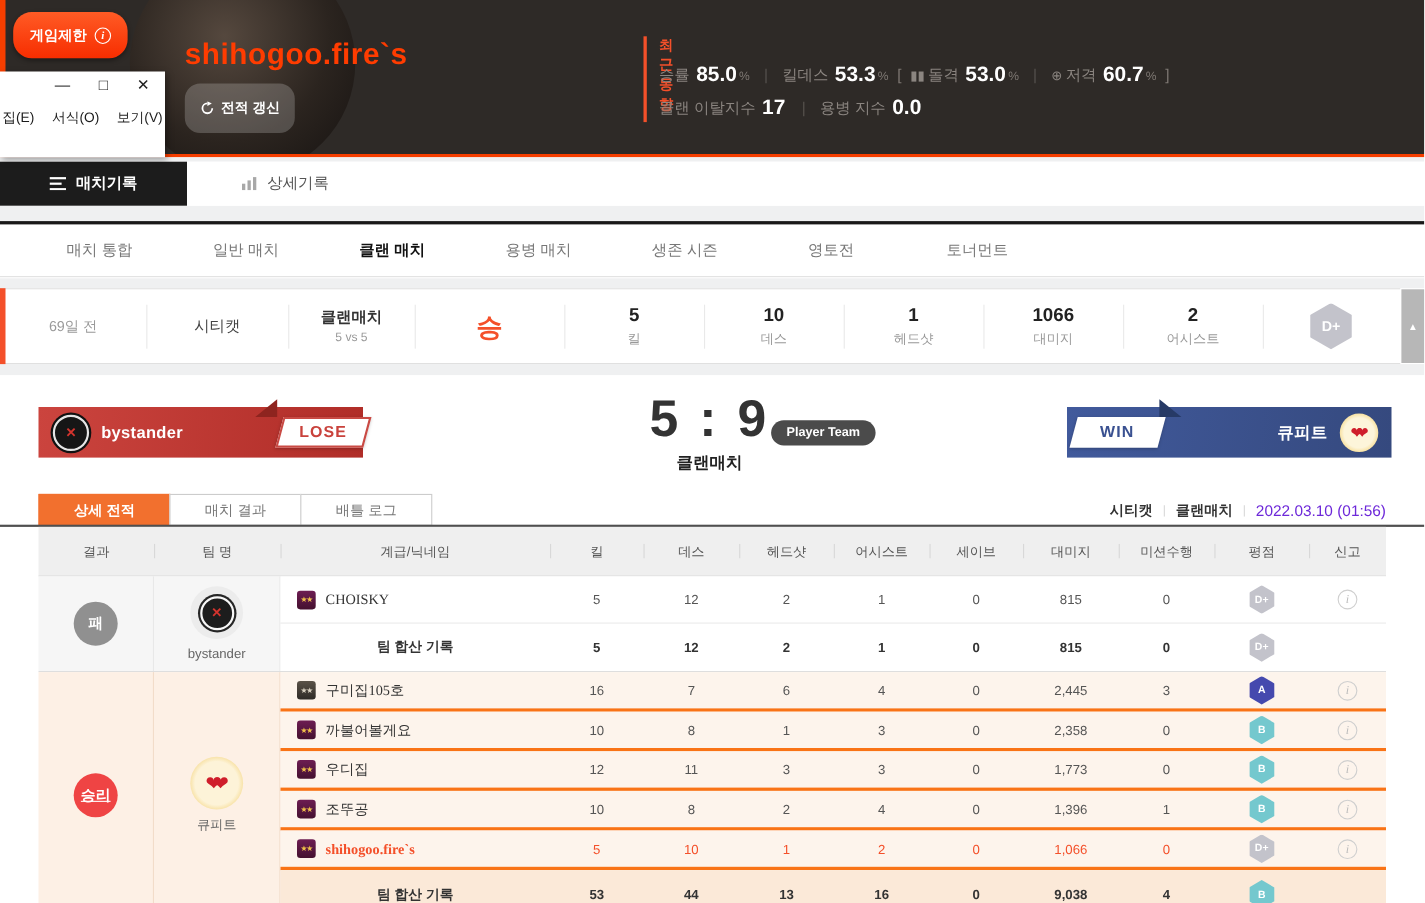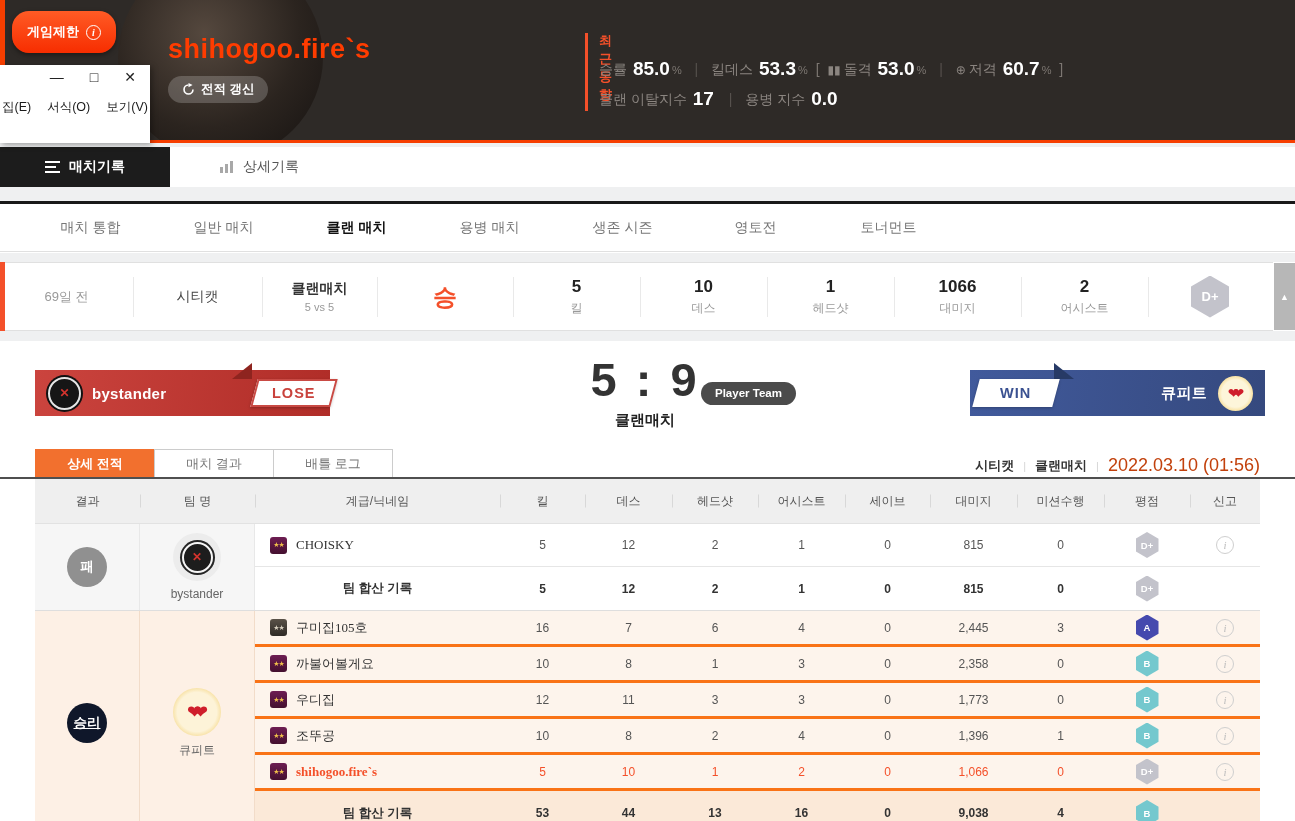--- a/index.html
+++ b/index.html
@@ -26,21 +26,21 @@
   .overlay-window { position:absolute; left:0; top:65px; width:150px; height:78px; background:#fff;
     z-index:5; box-shadow:2px 2px 6px rgba(0,0,0,.35); }
   .win-controls { position:absolute; left:0; top:4px; width:150px; display:flex;
     justify-content:flex-end; gap:26px; padding-right:14px; color:#222; font-size:14px; }
   .win-controls span { cursor:default; }
   .win-menus { position:absolute; left:2px; top:34px; display:flex; gap:16px;
     color:#1b1b1b; font-size:12.5px; }
 
   .player-title { position:absolute; left:168px; top:34px; color:#ff3c00;
     font-size:27px; font-weight:bold; letter-spacing:.5px; z-index:2; }
-  .refresh-btn { position:absolute; left:168px; top:76px; height:27px; padding:0 14px;
+  .refresh-btn { position:absolute; left:168px; top:76px; height:45px; padding:0 14px;
     background:rgba(255,255,255,.20); border:none; border-radius:14px; color:#fff;
     font-size:12.5px; font-weight:bold; display:flex; align-items:center; gap:6px; z-index:2;
     font-family:"Liberation Sans",sans-serif; }
 
   .trend { position:absolute; left:585px; top:30px; z-index:2; }
   .trend-bar { position:absolute; left:0; top:3px; width:3px; height:78px; background:#f4502a; }
   .trend-title { position:absolute; left:14px; top:2px; color:#f4502a; font-size:13px; font-weight:bold; }
   .trend-line1 { position:absolute; left:14px; top:28px; width:650px; white-space:nowrap;
     color:#8b8580; font-size:14px; }
   .trend-line2 { position:absolute; left:14px; top:58px; width:650px; white-space:nowrap;
@@ -142,41 +142,41 @@
   
   .detail-tabs { position:absolute; left:35px; top:449px; display:flex; }
   .dtab { width:120px; height:29px; background:#fff; border:1px solid #ccc; color:#777;
     font-size:13px; display:flex; align-items:center; justify-content:center; margin-left:-1px;
     font-family:"Liberation Sans",sans-serif; }
   .dtab.active { background:#f2702e; border-color:#f2702e; color:#fff; font-weight:bold; margin-left:0; }
   .match-meta { position:absolute; right:35px; top:455px; display:flex; align-items:center;
     font-size:13px; color:#333; }
   .match-meta .mm-b { font-weight:bold; }
   .match-meta .mm-sep { color:#d5d5d5; margin:0 9px; font-size:11px; }
-  .match-meta .mm-date { color:#c2410c; font-size:18px; }
+  .match-meta .mm-date { color:#6d28d9; font-size:14px; }
 
   
   .table-topline { position:absolute; left:0; top:477px; width:1295px; height:2px; background:#4f4f4f; }
   .table-wrap { position:absolute; left:35px; top:479px; width:1225px; }
   .thead { display:grid; grid-template-columns:105px 115px 245px 85px 87px 86px 87px 85px 87px 87px 86px 70px;
     height:45px; background:#efefef; align-items:center; border-bottom:1px solid #e2e2e2; }
   .th { position:relative; text-align:center; color:#555; font-size:12px; }
   .th + .th::before { content:''; position:absolute; left:0; top:50%; transform:translateY(-50%);
     width:1px; height:13px; background:#d8d8d8; }
 
   .team-section { display:grid; grid-template-columns:105px 115px 1005px; }
   .cell-col { display:flex; flex-direction:column; align-items:center; justify-content:center; }
   .team1 .cell-col { background:#f6f6f6; border-right:1px solid #e8e8e8; }
   .team1 { border-bottom:1px solid #dedede; }
   .team2 .cell-col { background:#fdf0e5; border-right:1px solid #f2dcc9; }
 
   .result-circle { width:40px; height:40px; border-radius:50%; color:#fff; font-size:13.5px;
     font-weight:bold; display:flex; align-items:center; justify-content:center; }
   .rc-lose { background:#909090; }
-  .rc-win { background:#0f172a;text-decoration:underline; }
+  .rc-win { background:#ef4444;text-decoration:underline; }
 
   .tlogo-by { width:48px; height:48px; border-radius:50%; background:#ececec;
     display:flex; align-items:center; justify-content:center; }
   .tlogo-by .inner { width:31px; height:31px; border-radius:50%; background:#1d1d1d;
     border:2px solid #f7f7f7; box-shadow:0 0 0 2px #262626; color:#d5342e; font-size:12px;
     font-weight:bold; display:flex; align-items:center; justify-content:center; }
   .tlogo-heart { width:48px; height:48px; border-radius:50%;
     background:radial-gradient(circle,#fdf3d8 58%,#edbe3e); display:flex; align-items:center;
     justify-content:center; color:#cf1e2b; font-size:18px; letter-spacing:-9px;
     padding-right:8px; overflow:hidden; }

